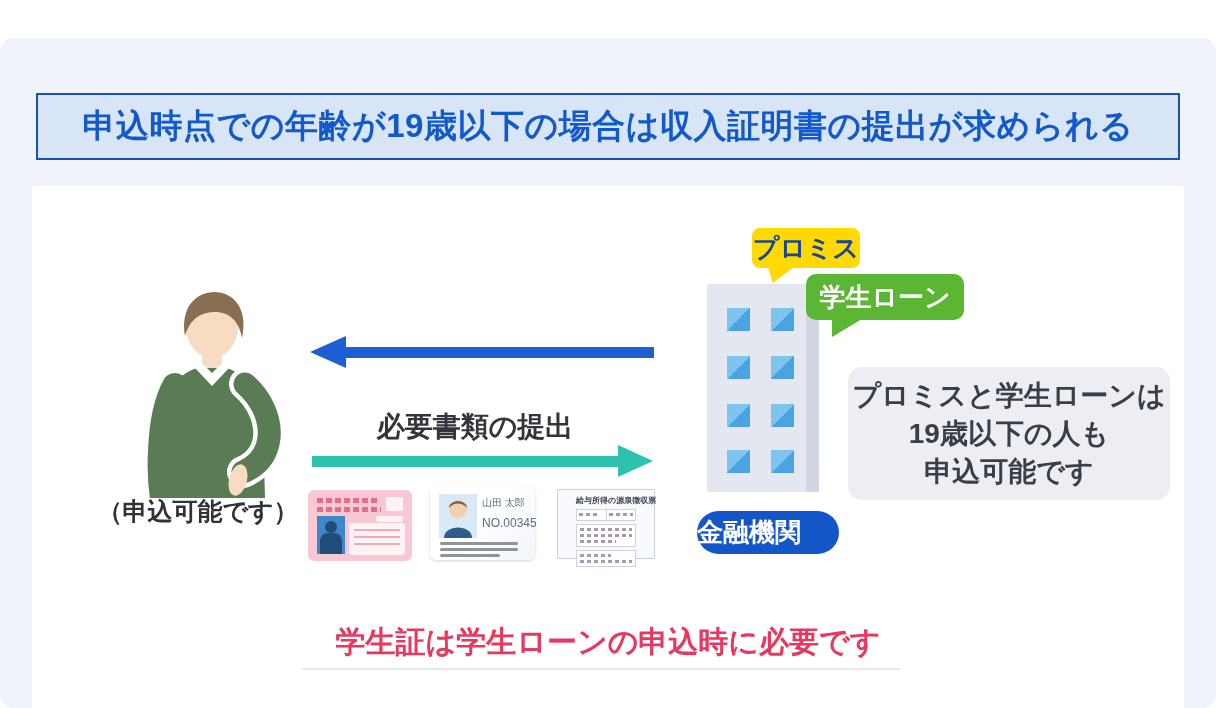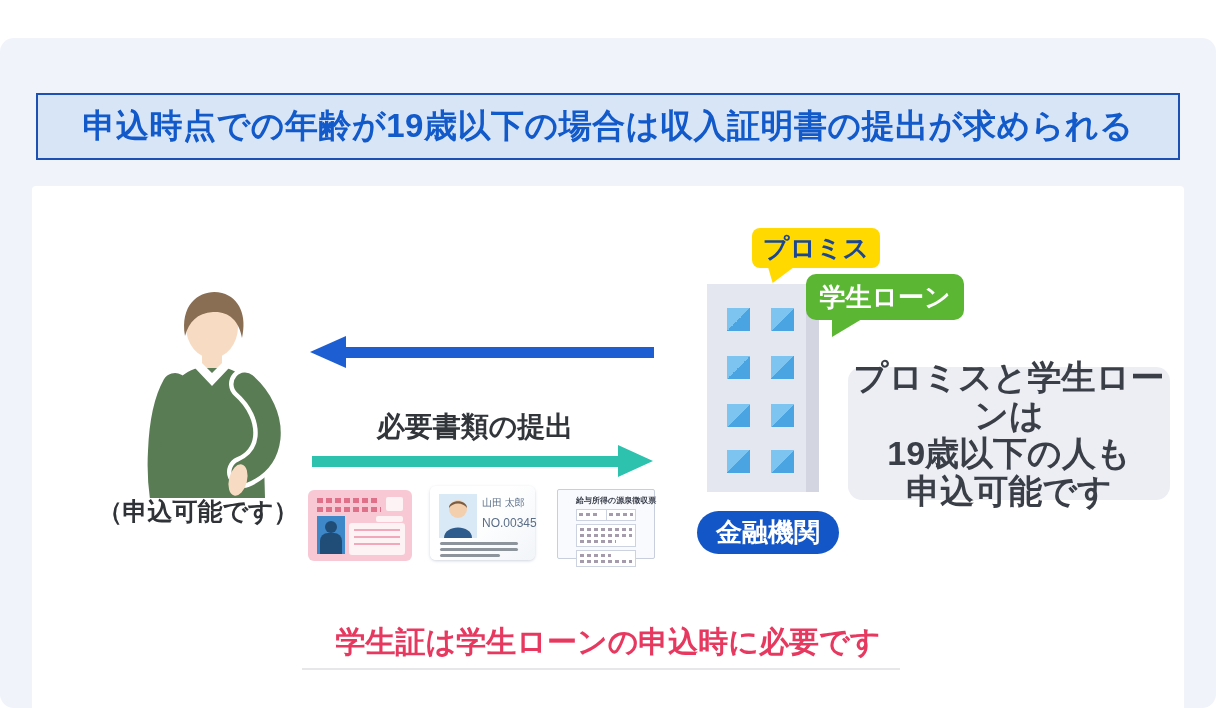--- a/index.html
+++ b/index.html
@@ -85,21 +85,21 @@
   .tiny-dash { height:3px; background:repeating-linear-gradient(90deg,#a59bad 0 4px,transparent 4px 7px); }
   .slip-block { border:1px solid #ccd2e0; background:#fff; margin-top:3px; padding:3px 3px; }
   .slip-block .tiny-dash { margin-bottom:3px; }
   .slip-block .tiny-dash:last-child { margin-bottom:0; }
   
   .building { position:absolute; left:675px; top:98px; width:112px; height:208px; background:#e5e7f0; }
   .building-edge { position:absolute; right:0; top:0; width:13px; height:100%; background:#d3d5e1; }
   .win { position:absolute; width:23px; height:23px;
     background:linear-gradient(135deg,#7ec4f0 50%,#4ba4e2 50%); }
   .badge-promise {
-    position:absolute; left:720px; top:42px; width:128px; height:40px;
+    position:absolute; left:720px; top:42px; width:108px; height:40px;
     background:#ffd900; border-radius:8px;
     display:flex; align-items:center; justify-content:center;
     font-size:26px; font-weight:bold; color:#1b4694;
   }
   .badge-promise .tail {
     position:absolute; left:16px; bottom:-15px; width:26px; height:16px;
     background:#ffd900; clip-path:polygon(0 0,100% 0,18% 100%);
   }
   .badge-loan {
     position:absolute; left:774px; top:88px; width:158px; height:46px;
@@ -107,29 +107,29 @@
     display:flex; align-items:center; justify-content:center;
     font-size:26px; font-weight:bold; color:#ffffff;
   }
   .badge-loan .tail {
     position:absolute; left:26px; bottom:-17px; width:30px; height:18px;
     background:#5bb733; clip-path:polygon(0 0,100% 0,0 100%);
   }
   .pill-bank {
     position:absolute; left:665px; top:325px; width:142px; height:43px;
     background:#1356c8; border-radius:22px;
-    display:flex; align-items:center; justify-content:center;
+    display:flex; align-items:center; justify-content:flex-start;
     font-size:26px; font-weight:bold; color:#ffffff;
   }
   
   .info-box {
     position:absolute; left:816px; top:181px; width:322px; height:133px;
     background:#eceef4; border-radius:14px;
     display:flex; flex-direction:column; align-items:center; justify-content:center;
-    font-size:34px; font-weight:bold; color:#3a3f47; line-height:38px; text-align:center;
+    font-size:28px; font-weight:bold; color:#3a3f47; line-height:38px; text-align:center;
   }
   
   .note {
     position:absolute; left:126px; top:436px; width:900px;
     text-align:center; font-size:30px; font-weight:bold; color:#e73960; white-space:nowrap;
   }
   .note-line { position:absolute; left:270px; top:482px; width:598px; height:2px; background:#e7e7e9; }
 </style>
 </head>
 <body>

